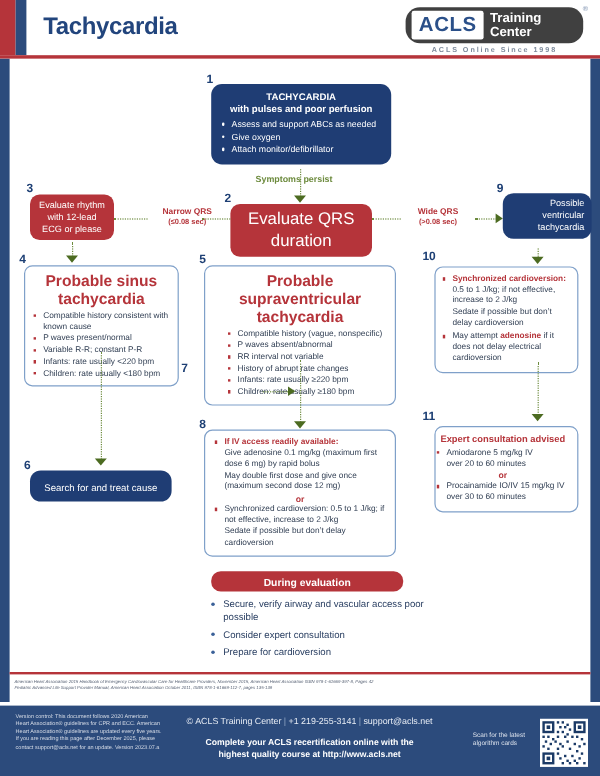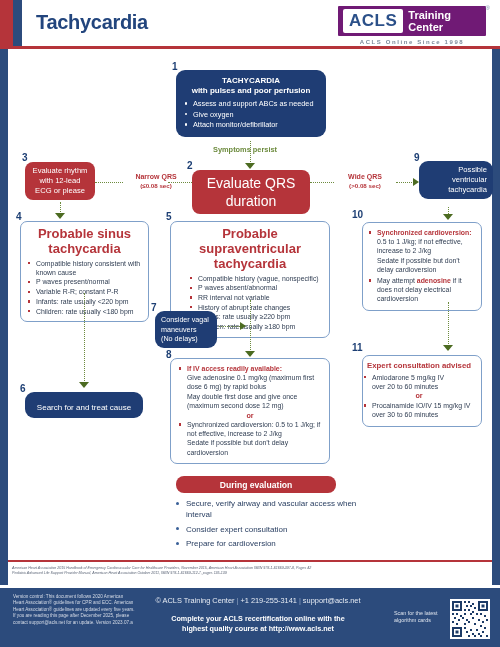--- a/index.html
+++ b/index.html
@@ -33,22 +33,22 @@
     font-size: 20px; font-weight: bold; color: #22457d;
     letter-spacing: -0.3px;
   }
   .logo {
     position: absolute; right: 14px; top: 6px;
     width: 148px;
     text-align: center;
   }
   .logo-main {
     display: flex; align-items: stretch;
-    background: #701a75;
-    border-radius: 1px;
+    background: #404040;
+    border-radius: 12px;
     padding: 3px 5px;
     position: relative;
   }
   .logo-acls {
     background: #ffffff;
     color: #2b5089;
     font-weight: bold;
     font-size: 17px;
     letter-spacing: 0.5px;
     padding: 0 6px;
@@ -334,25 +334,20 @@
       <li>History of abrupt rate changes</li>
       <li>Infants: rate usually ≥220 bpm</li>
       <li>Children: rate usually ≥180 bpm</li>
     </ul>
   </div>
 
   <div class="vdot" style="left:250px; top:300px; height:52px;"></div>
   <div class="arrow-down" style="left:245px; top:351px;"></div>
 
   <div class="num" style="left:151px; top:303px;">7</div>
-  <div class="box blue-solid" style="left:155px; top:311px; width:62px; padding:4px 6px;">
-    <div style="font-size:7.2px; line-height:9.6px;">Consider vagal</div>
-    <div style="font-size:7.2px; line-height:9.6px;">maneuvers</div>
-    <div style="font-size:7.2px; line-height:9.6px;">(No delays)</div>
-  </div>
   <div class="hdot" style="left:219px; top:326px; width:21px;"></div>
   <div class="arrow-right" style="left:240px; top:322px;"></div>
 
   <div class="num" style="left:166px; top:350px;">8</div>
   <div class="box rbox" style="left:170px; top:358px; width:160px; padding:5px 7px 6px 7px;">
     <ul class="bl">
       <li>
         <span class="em-red">If IV access readily available:</span>
         <span class="sub">Give adenosine 0.1 mg/kg (maximum first dose 6 mg) by rapid bolus</span>
         <span class="sub">May double first dose and give once (maximum second dose 12 mg)</span>
@@ -408,21 +403,21 @@
       <li>
         <span>Procainamide IO/IV 15 mg/kg IV</span>
         <span class="sub">over 30 to 60 minutes</span>
       </li>
     </ul>
   </div>
 
   <div class="de-wrap">
     <div class="de-head">During evaluation</div>
     <ul class="de">
-      <li>Secure, verify airway and vascular access when interval</li>
+      <li>Secure, verify airway and vascular access poor possible</li>
       <li>Consider expert consultation</li>
       <li>Prepare for cardioversion</li>
     </ul>
   </div>
 
   <div class="body-bottom-rule"></div>
   <div class="citation">
     <div>American Heart Association 2015 Handbook of Emergency Cardiovascular Care for Healthcare Providers, November 2015, American Heart Association ISBN 978-1-61669-397-8, Pages 42</div>
     <div>Pediatric Advanced Life Support Provider Manual, American Heart Association October 2011, ISBN 978-1-61669-112-7, pages 135-139</div>
   </div>

